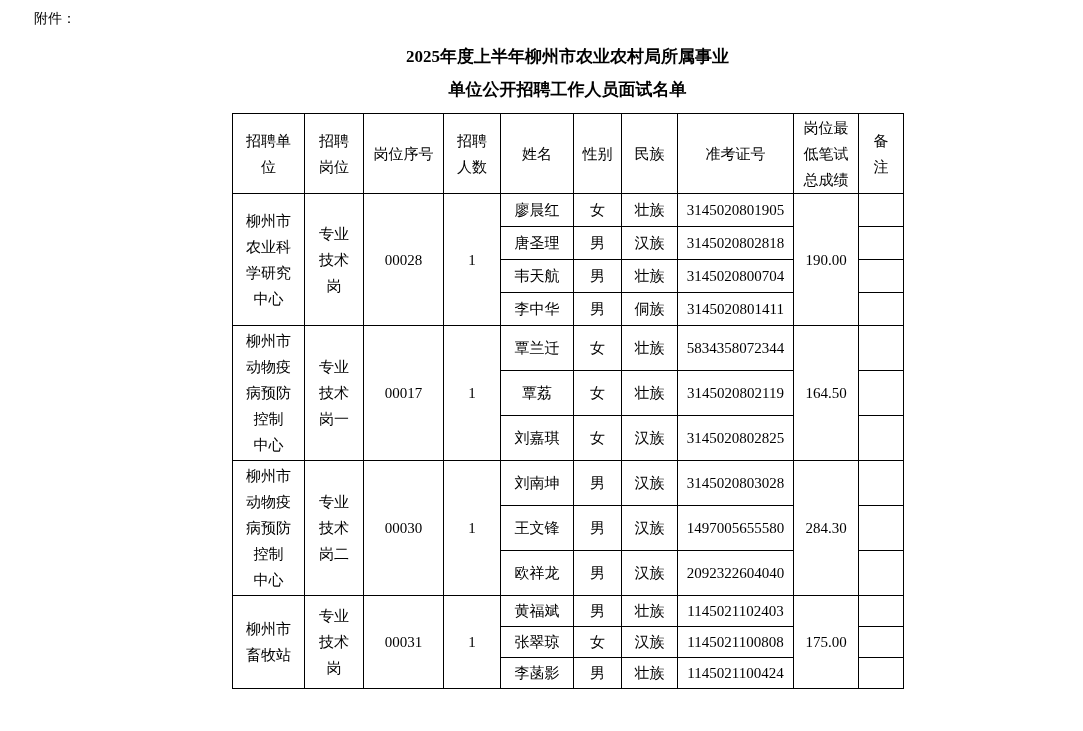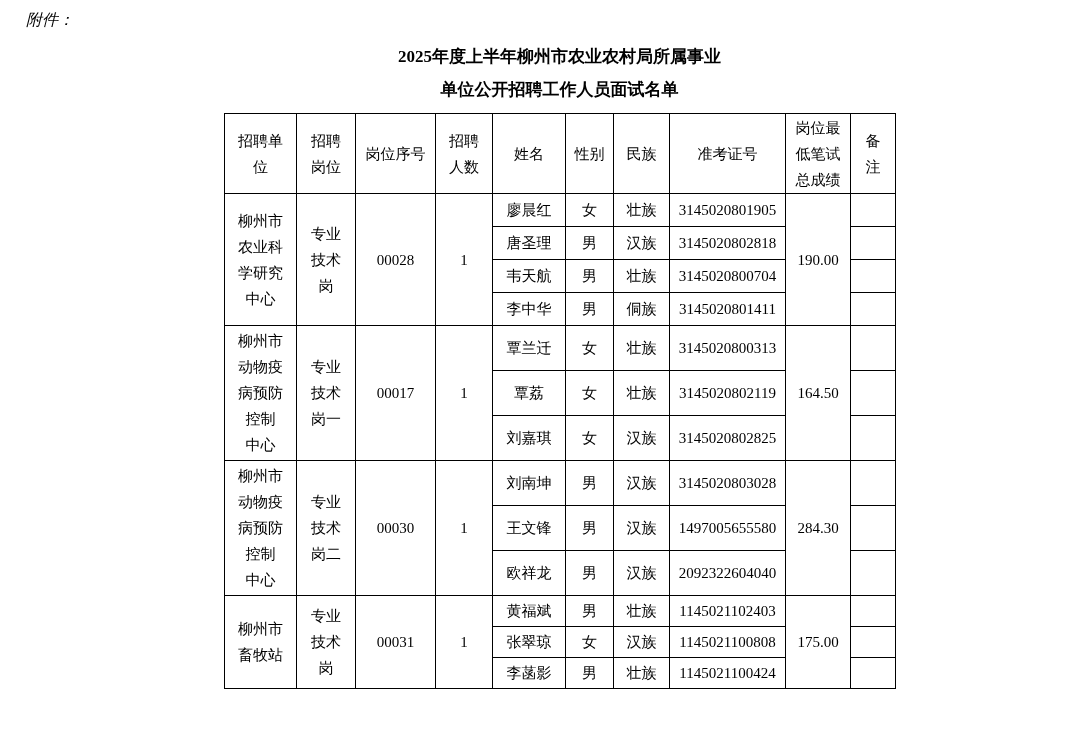--- a/index.html
+++ b/index.html
@@ -11,29 +11,28 @@
   }
   .page {
     position: relative;
     width: 1083px;
     height: 731px;
     background: #ffffff;
     overflow: hidden;
   }
   .attachment {
     position: absolute;
-    left: 26px;
+    left: 34px;
     top: 10px;
-    font-size: 16px;
+    font-size: 14px;
     white-space: pre;
-    font-style: italic;
   }
   .content {
     position: absolute;
-    left: 224px;
+    left: 232px;
     top: 40px;
     width: 671px;
   }
   .title {
     text-align: center;
     font-weight: bold;
     font-size: 17px;
     line-height: 33px;
   }
   table.roster {
@@ -151,21 +150,21 @@
 控制
 中心</td>
         <td rowspan="3">专业
 技术
 岗一</td>
         <td rowspan="3">00017</td>
         <td rowspan="3">1</td>
         <td>覃兰迁</td>
         <td>女</td>
         <td>壮族</td>
-        <td>3145020800313</td>
+        <td>5834358072344</td>
         <td rowspan="3">164.50</td>
         <td></td>
       </tr>
       <tr class="h45">
         <td>覃荔</td>
         <td>女</td>
         <td>壮族</td>
         <td>3145020802119</td>
         <td></td>
       </tr>

